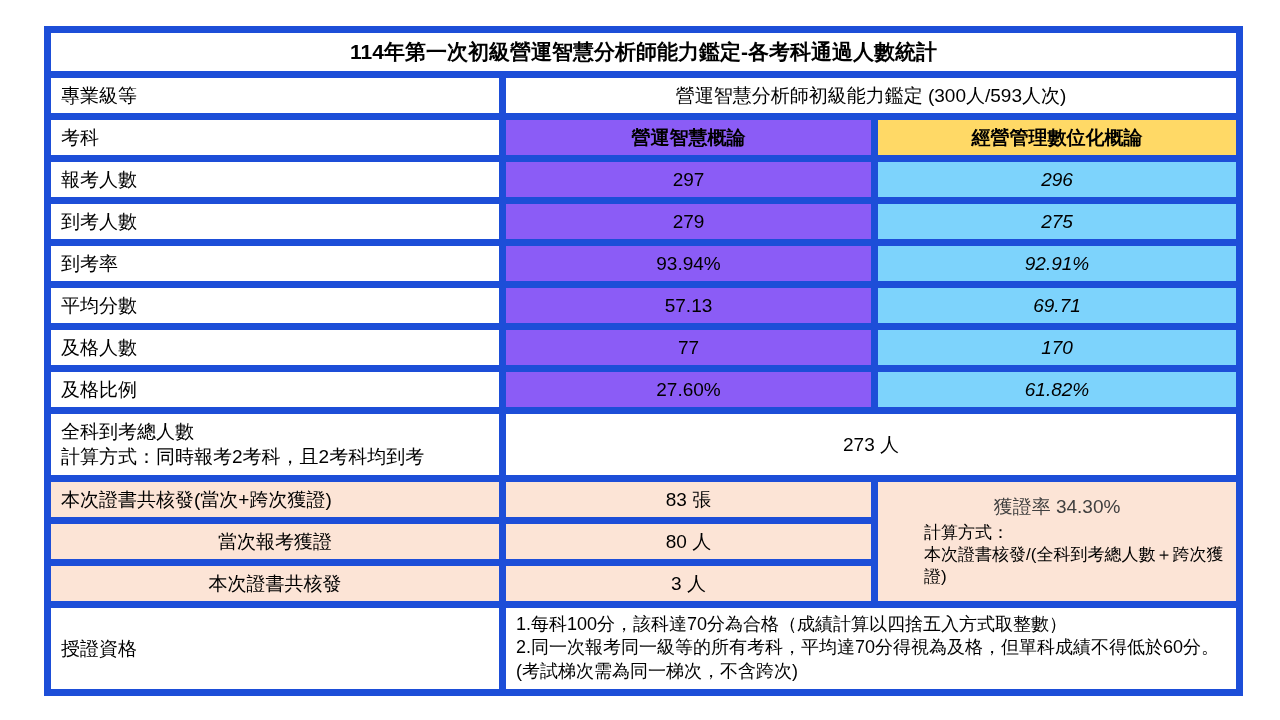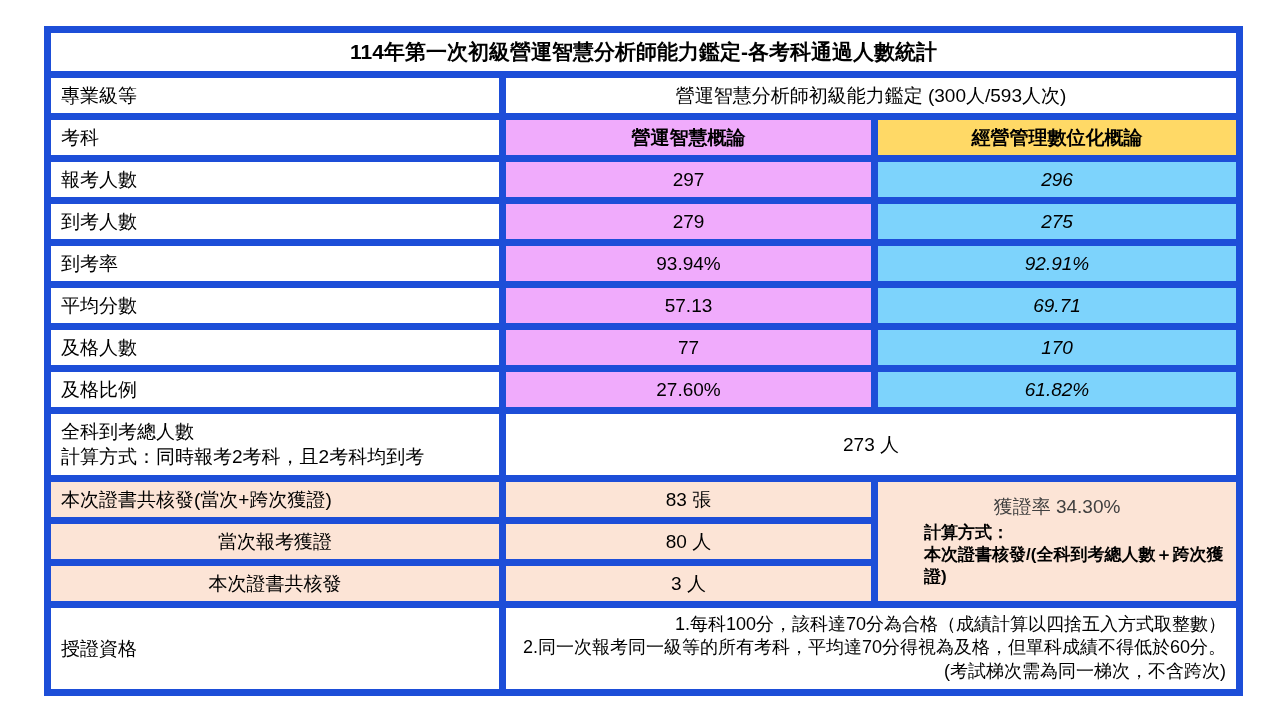--- a/index.html
+++ b/index.html
@@ -40,41 +40,40 @@
     text-align: center;
     font-weight: bold;
     font-size: 21px;
     padding: 8px 10px;
   }
   .left { text-align: left; }
   .center { text-align: center; }
   .right { text-align: center; }
   .bold { font-weight: bold; }
 
-  .blue { background: #f0abfc; margin-top: 24px; }
+  .blue { background: #8b5cf6; margin-top: 24px; }
   .gold { background: #7dd3fc; font-style: italic; }
   .gold-hd { background: #ffd966; }
   .peach { background: #fce4d6; }
 
   .cert-rate {
     color: #404040;
     text-align: center;
     font-size: 19px;
     padding-bottom: 2px;
   }
   .cert-note {
     font-size: 17px;
     text-align: left;
     line-height: 1.3;
-    font-weight: bold;
   }
   .qual-cell {
     font-size: 18px;
     line-height: 1.45;
-    text-align: right;
+    text-align: left;
   }
   .multiline {
     white-space: pre-line;
     margin-left: 36px;
   }
 </style>
 </head>
 <body>
 
 <div class="sheet">

